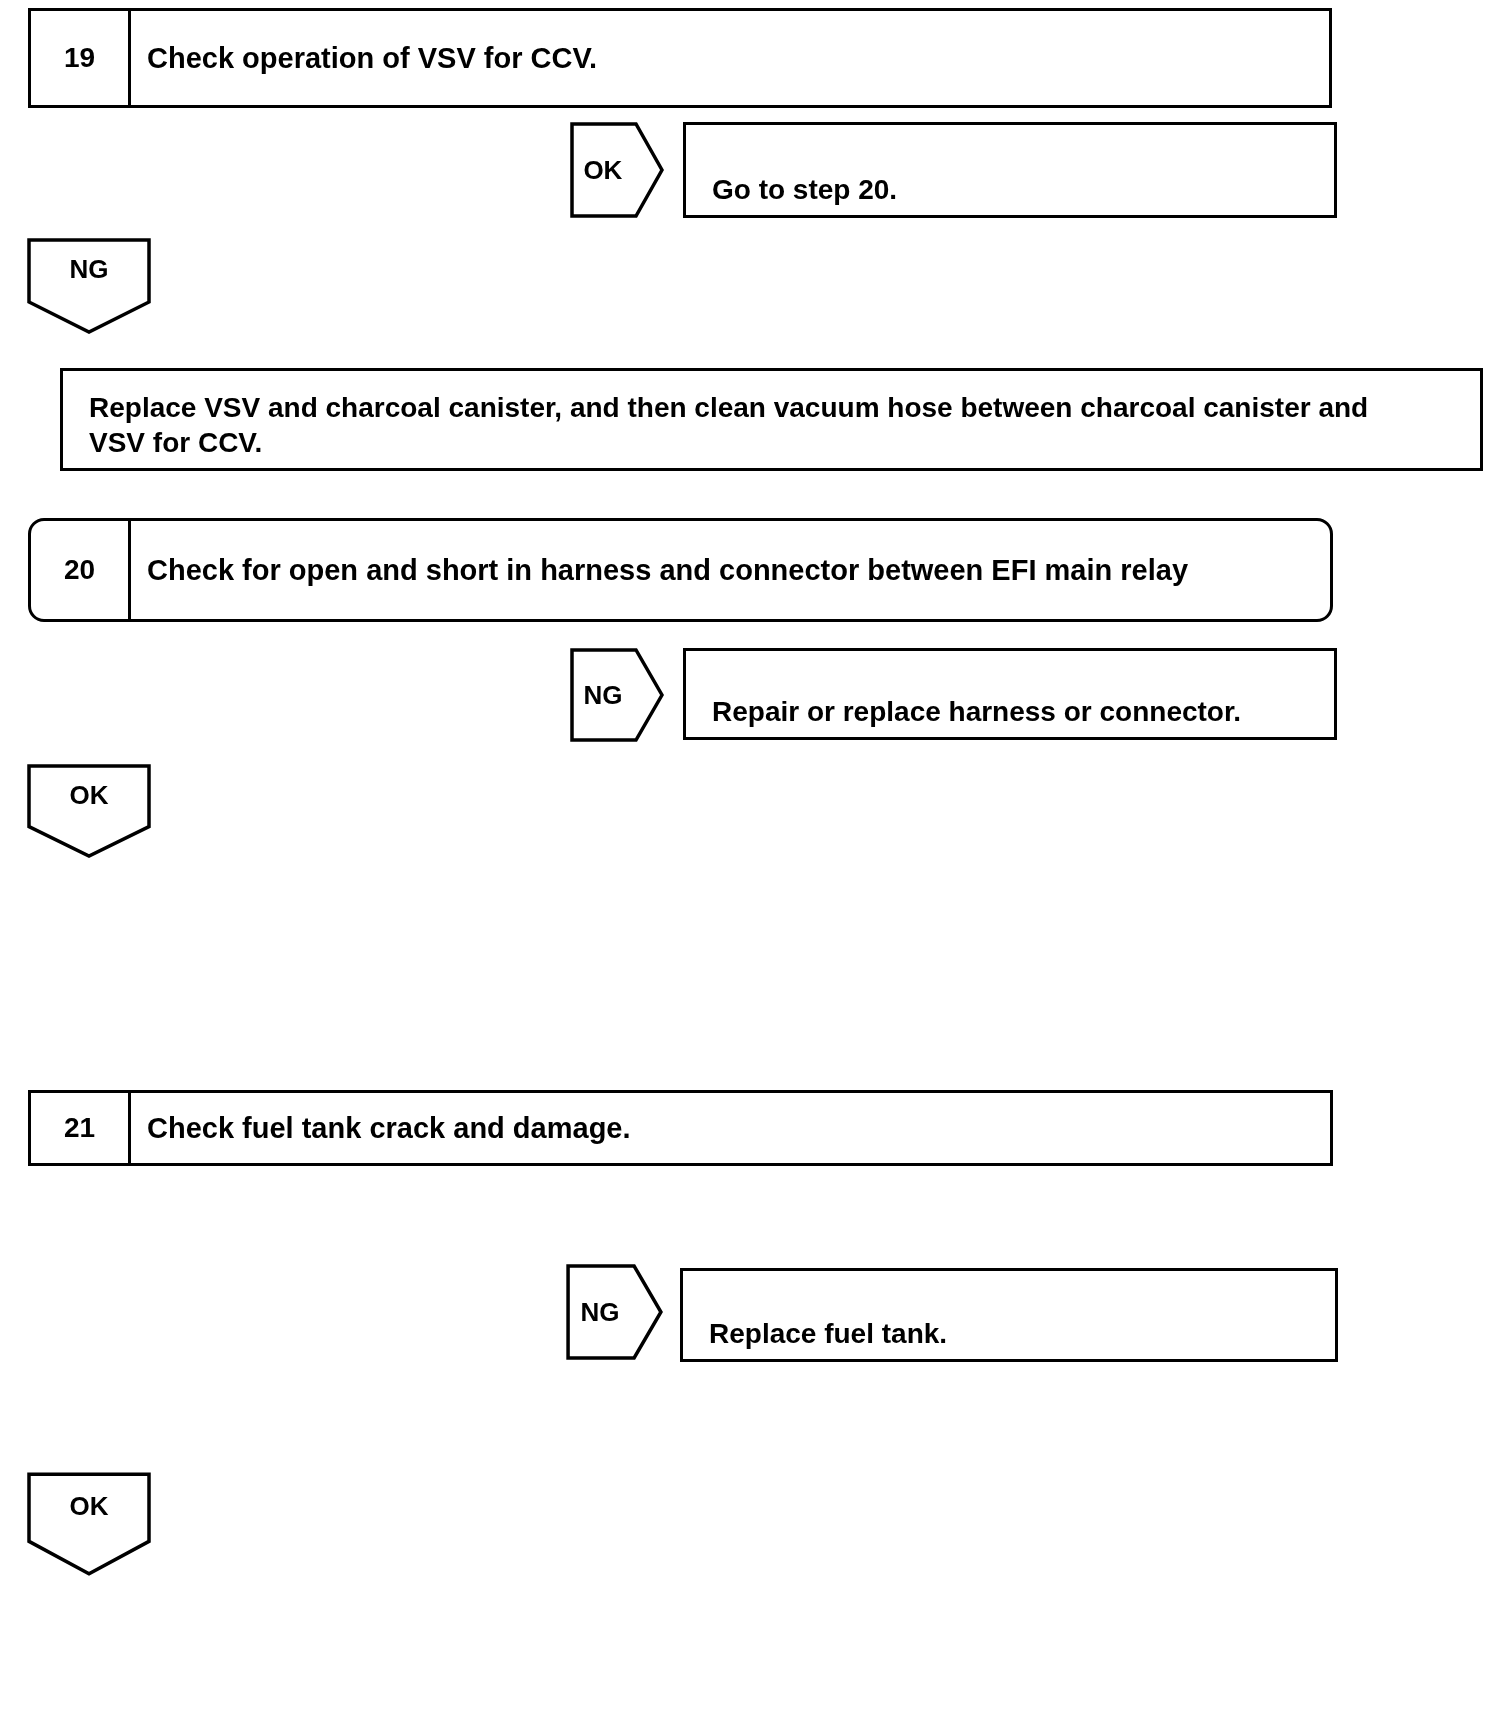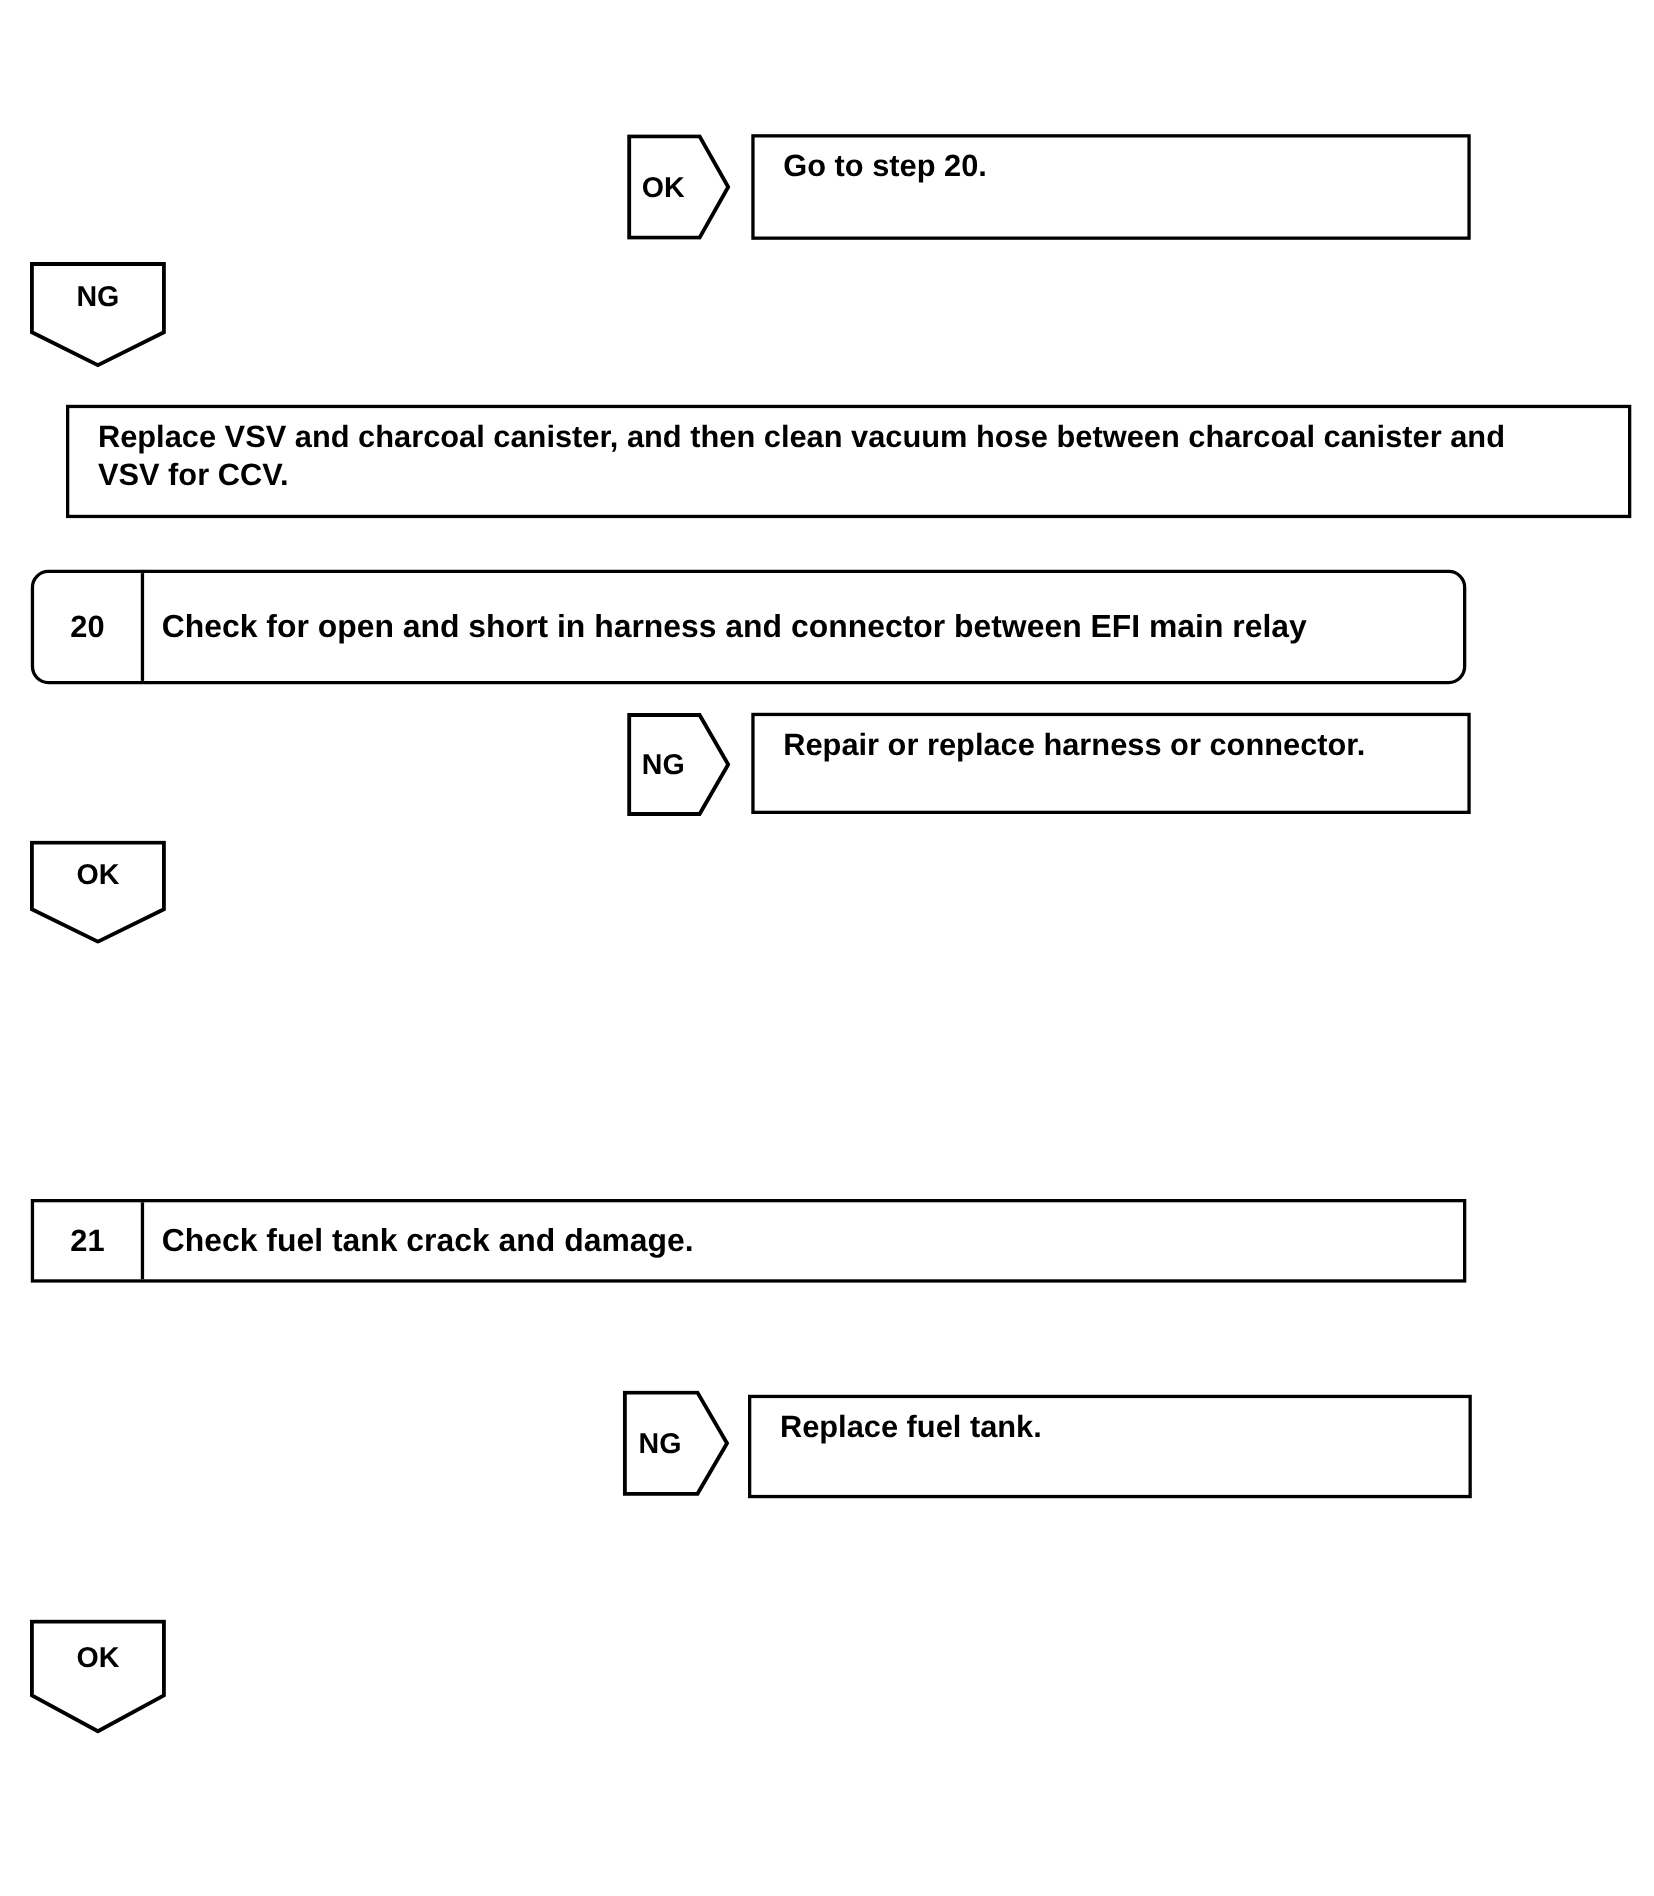--- a/index.html
+++ b/index.html
@@ -41,21 +41,21 @@
     font-size:29px;
     line-height:1.25;
   }
   
   .action-box {
     position:absolute;
     border:3px solid #000;
     background:#fff;
     display:flex;
     flex-direction:column;
-    justify-content:flex-start;
+    justify-content:flex-end;
     padding:8px 26px;
     font-size:28px;
     line-height:1.25;
   }
   
   .tag {
     position:absolute;
   }
   .tag svg {
     position:absolute;
@@ -77,20 +77,26 @@
   .tag-down .tag-label {
     left:0; top:0;
     width:100%; height:66%;
   }
 </style>
 </head>
 <body>
 
 <div class="page">
 
+  <div class="step-box" style="left:28px; top:8px; width:1304px; height:100px;">
+    <div class="step-num-cell">19</div>
+    <div class="step-title-cell">
+      <span>Check operation of VSV for CCV.</span>
+    </div>
+  </div>
 
   <div class="tag tag-right" style="left:570px; top:122px; width:94px; height:96px;">
     <svg viewBox="0 0 94 96" preserveAspectRatio="none">
       <polygon points="2,2 66,2 92,48 66,94 2,94" fill="#ffffff" stroke="#000000" stroke-width="3.5" vector-effect="non-scaling-stroke"></polygon>
     </svg>
     <span class="tag-label">OK</span>
   </div>
 
   <div class="action-box" style="left:683px; top:122px; width:654px; height:96px;">
     <span>Go to step 20.</span>

